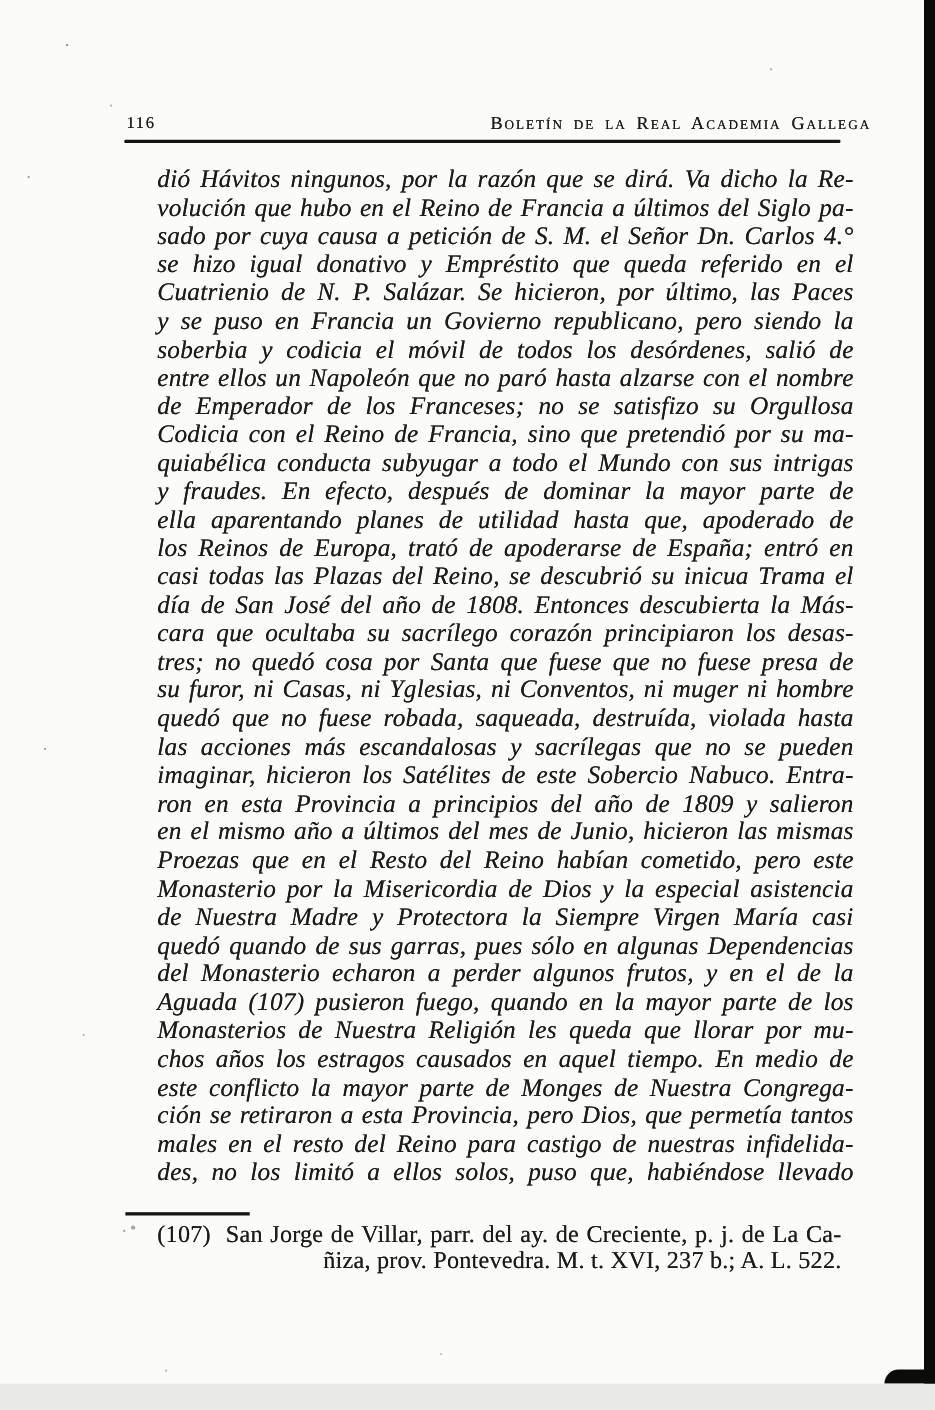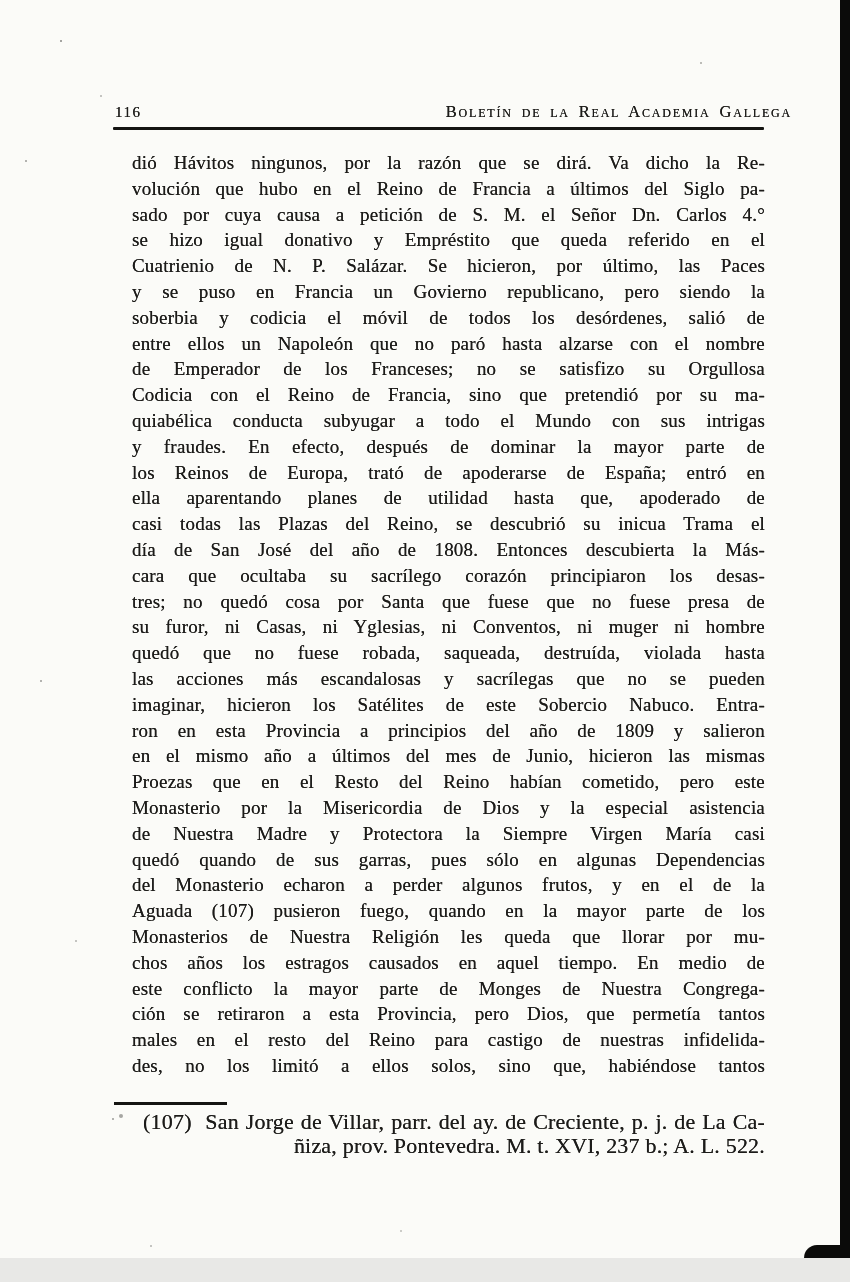--- a/index.html
+++ b/index.html
@@ -24,24 +24,25 @@
     font-variant:small-caps;
     font-size:16.5px;letter-spacing:1.8px;word-spacing:3px;
     text-shadow:0 0 .5px rgba(25,25,22,.9);
   }
   .header-rule{
     position:absolute;top:127px;left:113px;width:651px;height:3px;
     background:#141412;border-radius:1px;
   }
   
   .body-text{
-    position:absolute;left:132px;top:150px;width:633px;
-    font-size:19px;line-height:25.8px;
+    position:absolute;left:143px;top:150px;width:633px;
+    font-size:23px;line-height:25.8px;
     letter-spacing:.2px;
     text-shadow:0 0 .45px rgba(25,25,22,.85);
+    font-style:italic;
   }
   .line{
     text-align:justify;
     text-align-last:justify;
     white-space:normal;
   }
   
   .footnote-rule{
     position:absolute;top:1102px;left:114px;width:113px;height:3px;
     background:#141412;
@@ -99,22 +100,22 @@
     <div class="line">sado por cuya causa a petición de S. M. el Señor Dn. Carlos 4.°</div>
     <div class="line">se hizo igual donativo y Empréstito que queda referido en el</div>
     <div class="line">Cuatrienio de N. P. Salázar. Se hicieron, por último, las Paces</div>
     <div class="line">y se puso en Francia un Govierno republicano, pero siendo la</div>
     <div class="line">soberbia y codicia el móvil de todos los desórdenes, salió de</div>
     <div class="line">entre ellos un Napoleón que no paró hasta alzarse con el nombre</div>
     <div class="line">de Emperador de los Franceses; no se satisfizo su Orgullosa</div>
     <div class="line">Codicia con el Reino de Francia, sino que pretendió por su ma-</div>
     <div class="line">quiabélica conducta subyugar a todo el Mundo con sus intrigas</div>
     <div class="line">y fraudes. En efecto, después de dominar la mayor parte de</div>
+    <div class="line">ella aparentando planes de utilidad hasta que, apoderado de</div>
     <div class="line">los Reinos de Europa, trató de apoderarse de España; entró en</div>
-    <div class="line">ella aparentando planes de utilidad hasta que, apoderado de</div>
     <div class="line">casi todas las Plazas del Reino, se descubrió su inicua Trama el</div>
     <div class="line">día de San José del año de 1808. Entonces descubierta la Más-</div>
     <div class="line">cara que ocultaba su sacrílego corazón principiaron los desas-</div>
     <div class="line">tres; no quedó cosa por Santa que fuese que no fuese presa de</div>
     <div class="line">su furor, ni Casas, ni Yglesias, ni Conventos, ni muger ni hombre</div>
     <div class="line">quedó que no fuese robada, saqueada, destruída, violada hasta</div>
     <div class="line">las acciones más escandalosas y sacrílegas que no se pueden</div>
     <div class="line">imaginar, hicieron los Satélites de este Sobercio Nabuco. Entra-</div>
     <div class="line">ron en esta Provincia a principios del año de 1809 y salieron</div>
     <div class="line">en el mismo año a últimos del mes de Junio, hicieron las mismas</div>
@@ -122,21 +123,21 @@
     <div class="line">Monasterio por la Misericordia de Dios y la especial asistencia</div>
     <div class="line">de Nuestra Madre y Protectora la Siempre Virgen María casi</div>
     <div class="line">quedó quando de sus garras, pues sólo en algunas Dependencias</div>
     <div class="line">del Monasterio echaron a perder algunos frutos, y en el de la</div>
     <div class="line">Aguada (107) pusieron fuego, quando en la mayor parte de los</div>
     <div class="line">Monasterios de Nuestra Religión les queda que llorar por mu-</div>
     <div class="line">chos años los estragos causados en aquel tiempo. En medio de</div>
     <div class="line">este conflicto la mayor parte de Monges de Nuestra Congrega-</div>
     <div class="line">ción se retiraron a esta Provincia, pero Dios, que permetía tantos</div>
     <div class="line">males en el resto del Reino para castigo de nuestras infidelida-</div>
-    <div class="line">des, no los limitó a ellos solos, sino que, habiéndose tantos</div>
+    <div class="line">des, no los limitó a ellos solos, puso que, habiéndose llevado</div>
   </div>
 
   <div class="footnote-rule"></div>
   <div class="footnote">
     <div class="fn-line-1">(107)&nbsp; San Jorge de Villar, parr. del ay. de Creciente, p. j. de La Ca-</div>
     <div class="fn-line-2">ñiza, prov. Pontevedra. M. t. XVI, 237 b.; A. L. 522.</div>
   </div>
 
   <div class="scan-noise"></div>
   <div class="scan-edge"></div>

